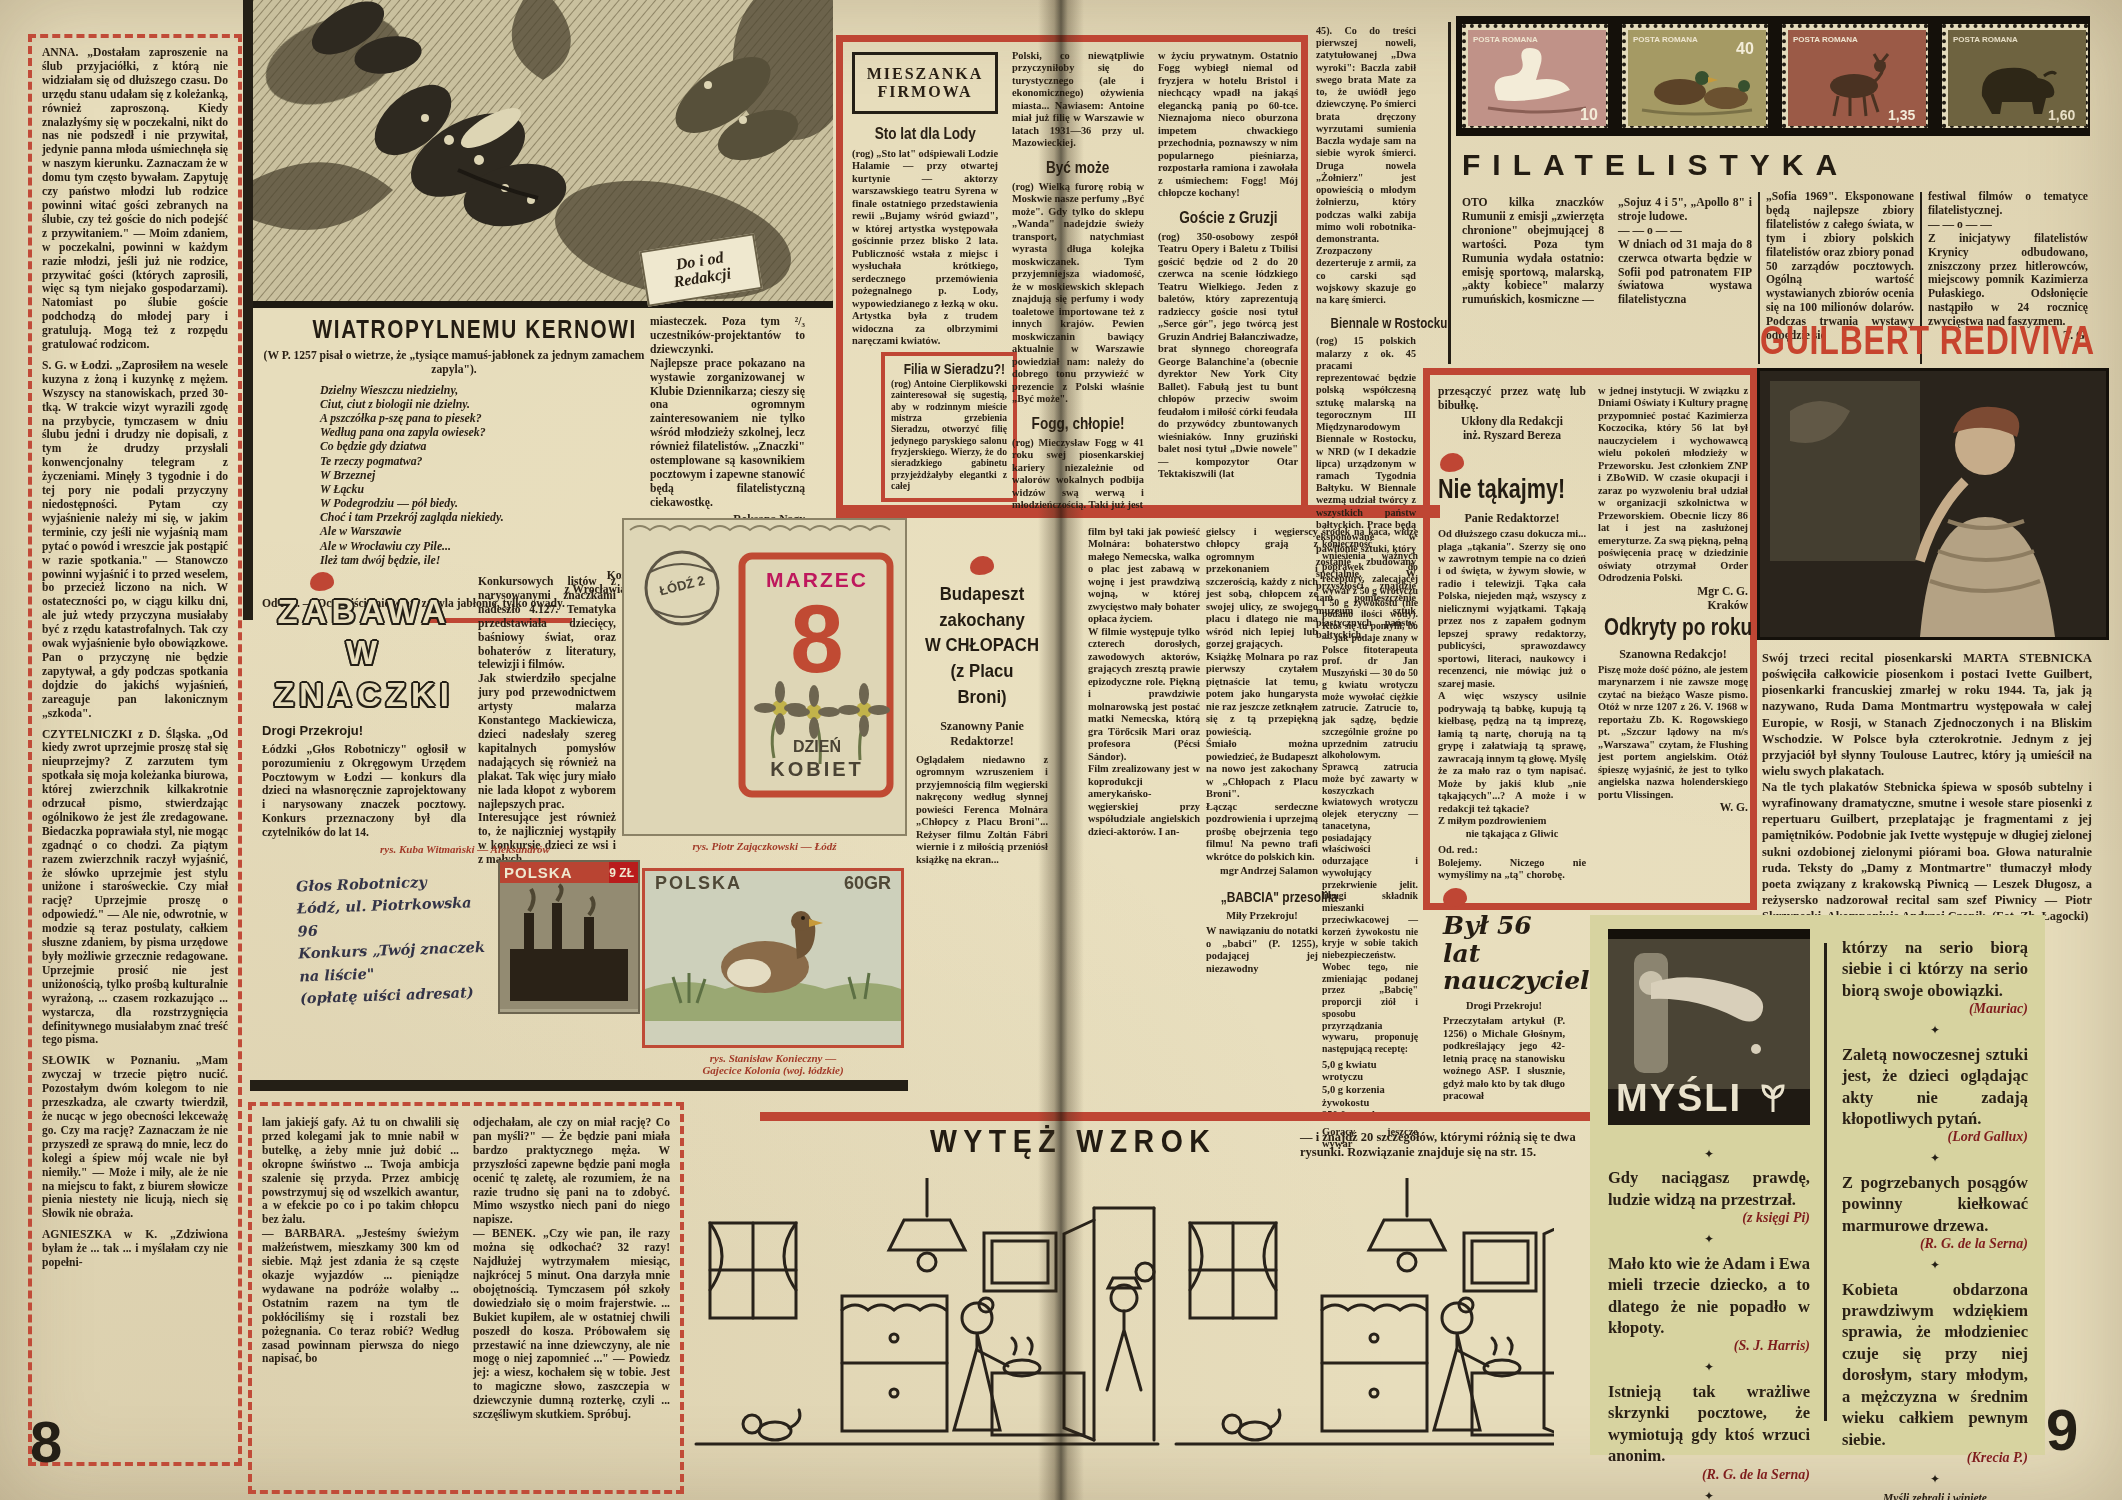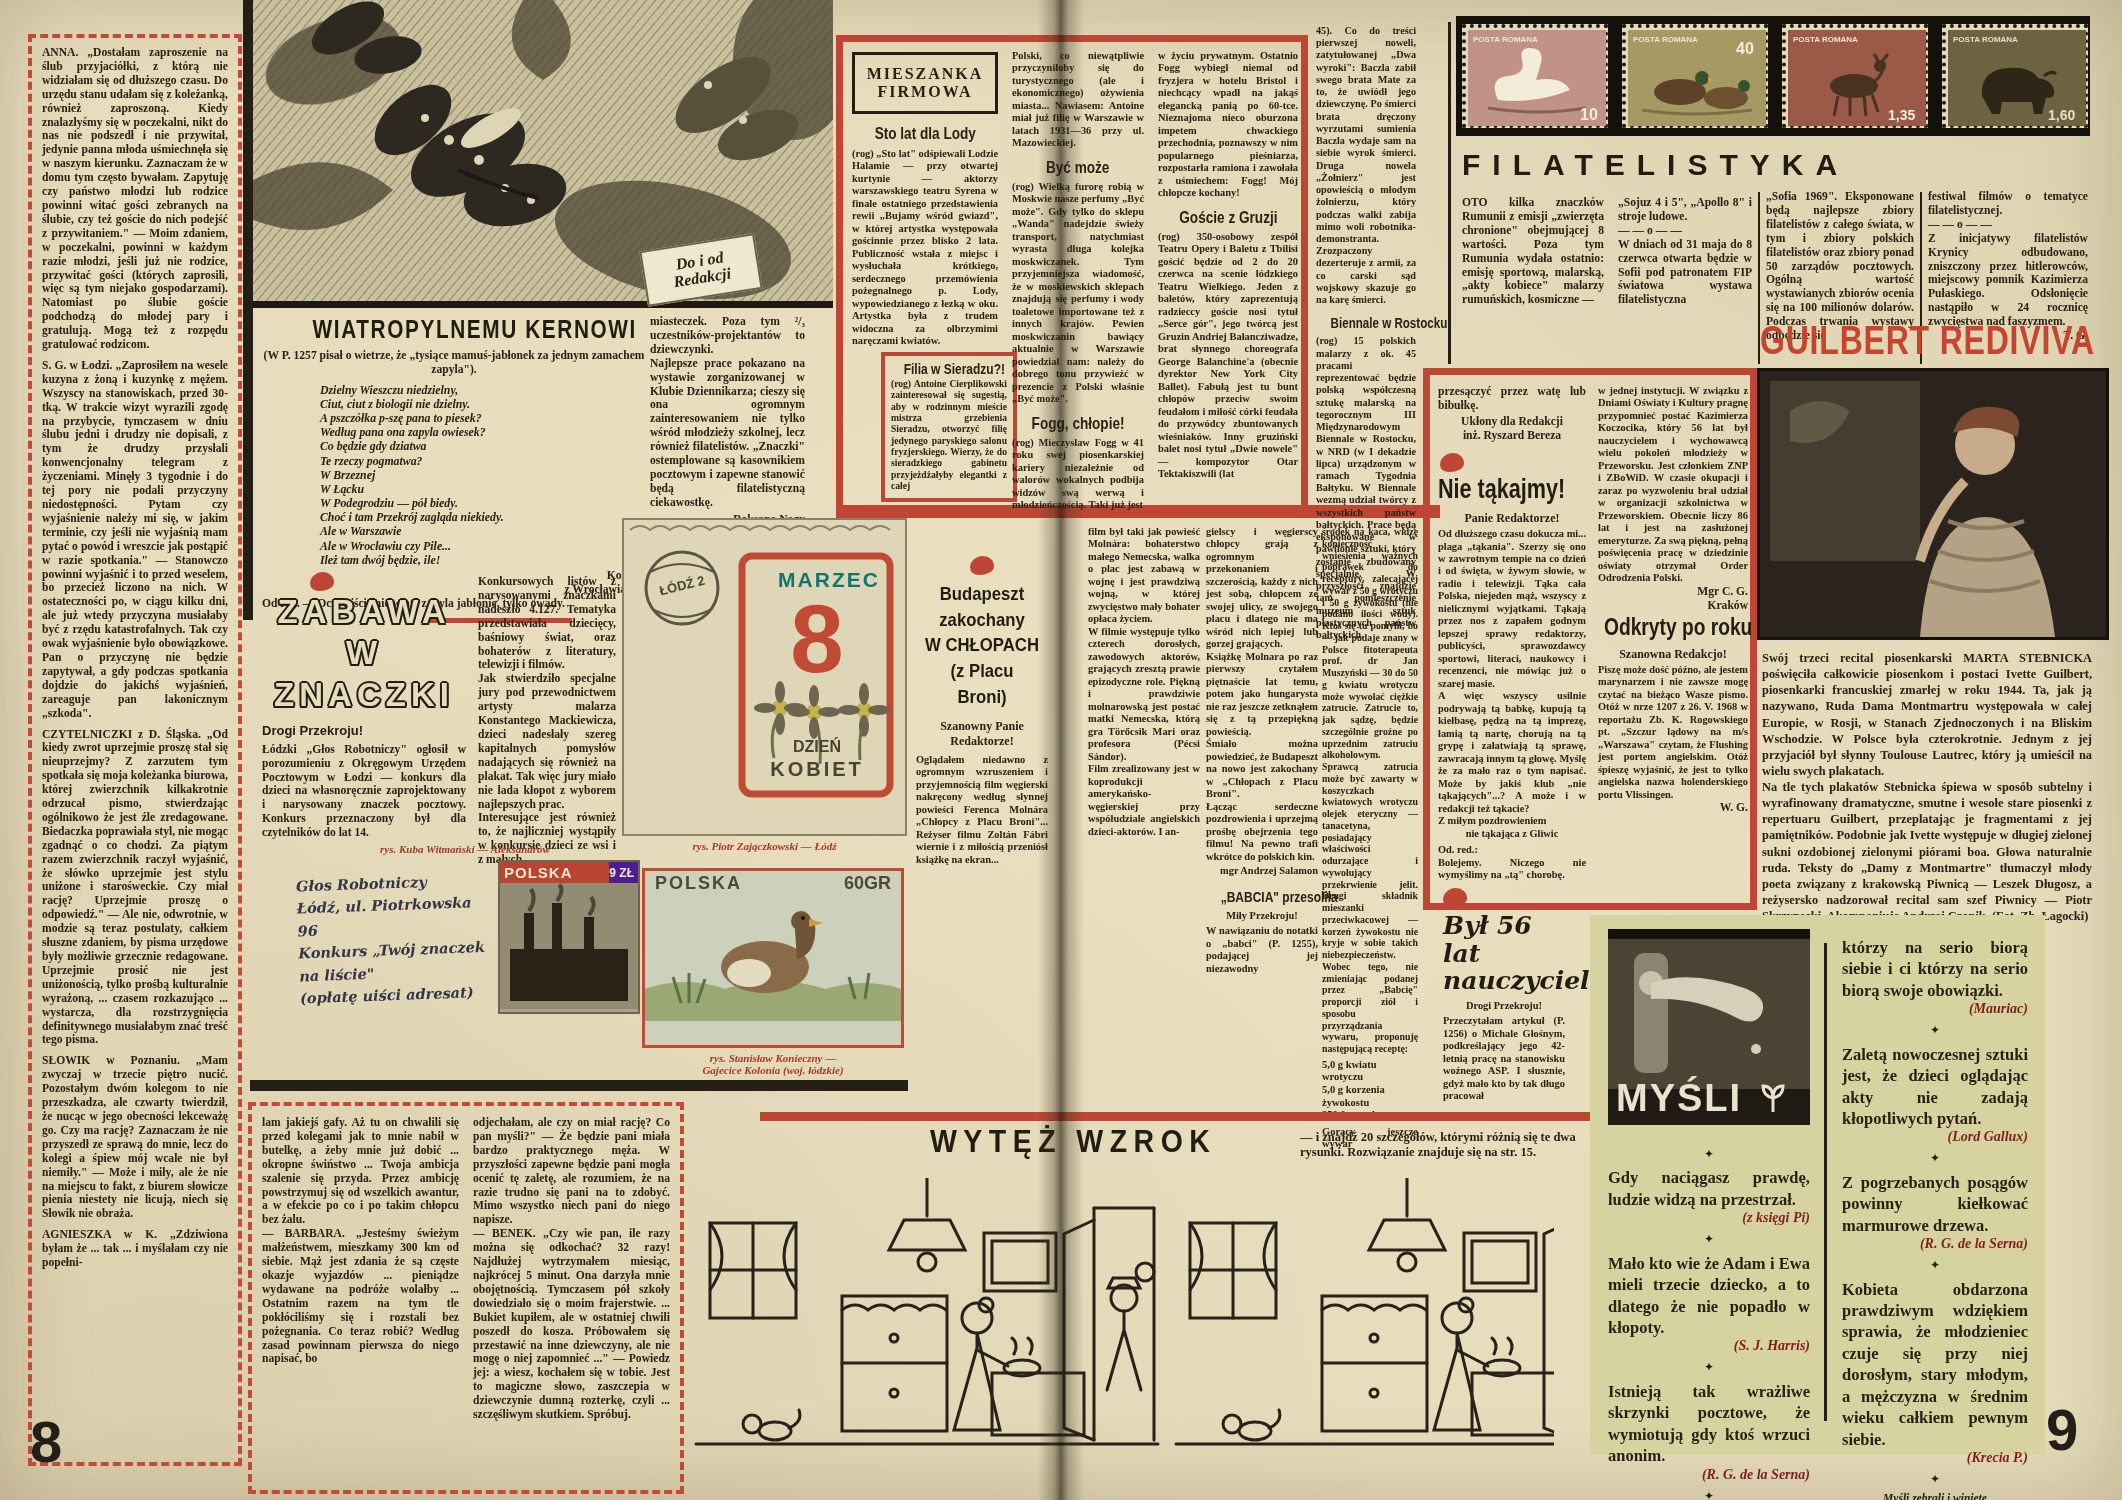--- a/index.html
+++ b/index.html
@@ -146,21 +146,21 @@
 96
 Konkurs „Twój znaczek
 na liście"
 (opłatę uiści adresat)</div>
   </div>
 
   <div class="abs" style="left:498px;top:860px;width:142px;height:154px;background:#aaa389;border:2px solid #6d6550;box-sizing:border-box;">
     <div style="display:flex;">
       <div style="flex:1;background:#b94432;color:#efe8cf;font-family:'Liberation Sans',sans-serif;font-weight:900;font-size:15px;
                   padding:2px 4px;letter-spacing:1px;">POLSKA</div>
-      <div style="background:#4c1d95;color:#efe8cf;font-family:'Liberation Sans',sans-serif;font-weight:900;font-size:12px;padding:4px 4px 0 0;">9 ZŁ</div>
+      <div style="background:#b91c1c;color:#efe8cf;font-family:'Liberation Sans',sans-serif;font-weight:900;font-size:12px;padding:4px 4px 0 0;">9 ZŁ</div>
     </div>
     <svg width="138" height="126" viewBox="0 0 138 126">
       <rect width="138" height="126" fill="#938b72"></rect>
       <rect x="10" y="66" width="118" height="52" fill="#2a2217"></rect>
       <rect x="24" y="30" width="10" height="40" fill="#2a2217"></rect>
       <rect x="52" y="20" width="10" height="50" fill="#2a2217"></rect>
       <rect x="84" y="34" width="10" height="36" fill="#2a2217"></rect>
       <path d="M29 28 q8 -12 2 -22 M57 18 q8 -12 2 -16 M89 32 q8 -10 2 -18" stroke="#4e4632" stroke-width="4" fill="none"></path>
     </svg>
   </div>
@@ -187,21 +187,21 @@
             <ellipse cx="190" cy="208" rx="5" ry="11"></ellipse>
             <ellipse cx="175" cy="192" rx="11" ry="5"></ellipse>
             <ellipse cx="205" cy="192" rx="11" ry="5"></ellipse>
           <ellipse cx="240" cy="174" rx="5" ry="11"></ellipse>
             <ellipse cx="240" cy="206" rx="5" ry="11"></ellipse>
             <ellipse cx="225" cy="190" rx="11" ry="5"></ellipse>
             <ellipse cx="255" cy="190" rx="11" ry="5"></ellipse>
         </g>
       </g>
     </svg>
-    <div class="abs hsans" style="left:140px;top:48px;width:130px;text-align:center;font-size:21px;letter-spacing:2px;color:#0f766e;">MARZEC</div>
+    <div class="abs hsans" style="left:128px;top:48px;width:130px;text-align:center;font-size:21px;letter-spacing:2px;color:#be185d;">MARZEC</div>
     <div class="abs" style="left:128px;top:64px;width:130px;text-align:center;font-family:'Liberation Sans',sans-serif;
          font-weight:900;font-size:96px;color:#c04a33;">8</div>
     <div class="abs hsans" style="left:128px;top:218px;width:130px;text-align:center;font-size:16px;color:#4a4334;">DZIEŃ</div>
     <div class="abs hsans" style="left:128px;top:238px;width:130px;text-align:center;font-size:20px;letter-spacing:3px;color:#4a4334;">KOBIET</div>
     <div class="abs hsans" style="left:20px;top:58px;width:76px;text-align:center;font-size:13px;color:#4a4334;transform:rotate(-14deg);">ŁÓDŹ 2</div>
   </div>
   <div class="abs redcap" style="left:622px;top:840px;width:285px;">rys. Piotr Zajączkowski — Łódź</div>
 
   <div class="abs" style="left:642px;top:868px;width:262px;height:180px;background:#cfd0ba;border:3px solid #bf4a36;box-sizing:border-box;">
     <svg width="256" height="150" viewBox="0 0 256 150">

